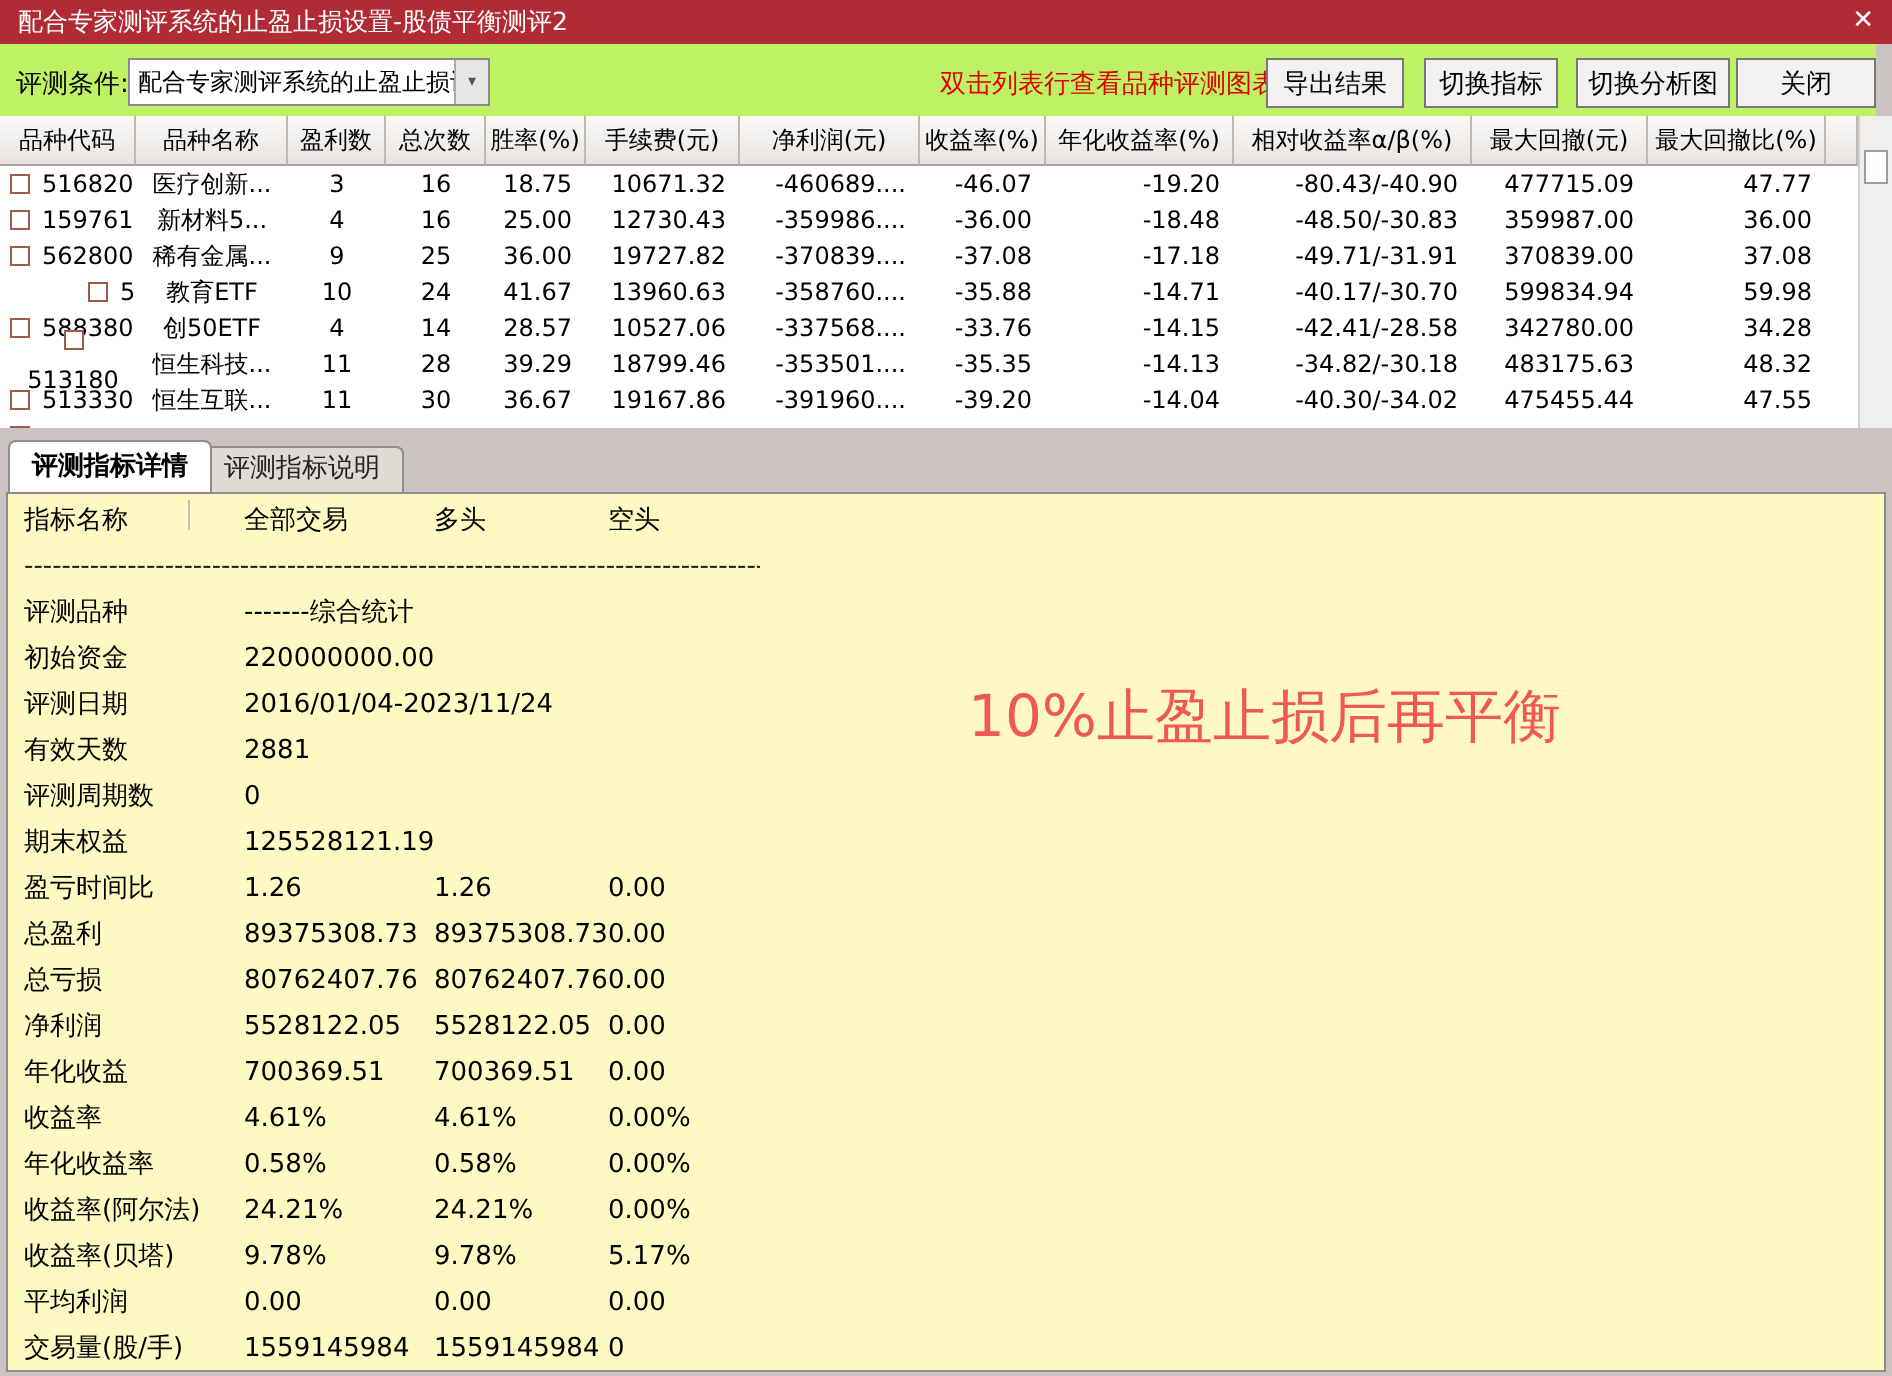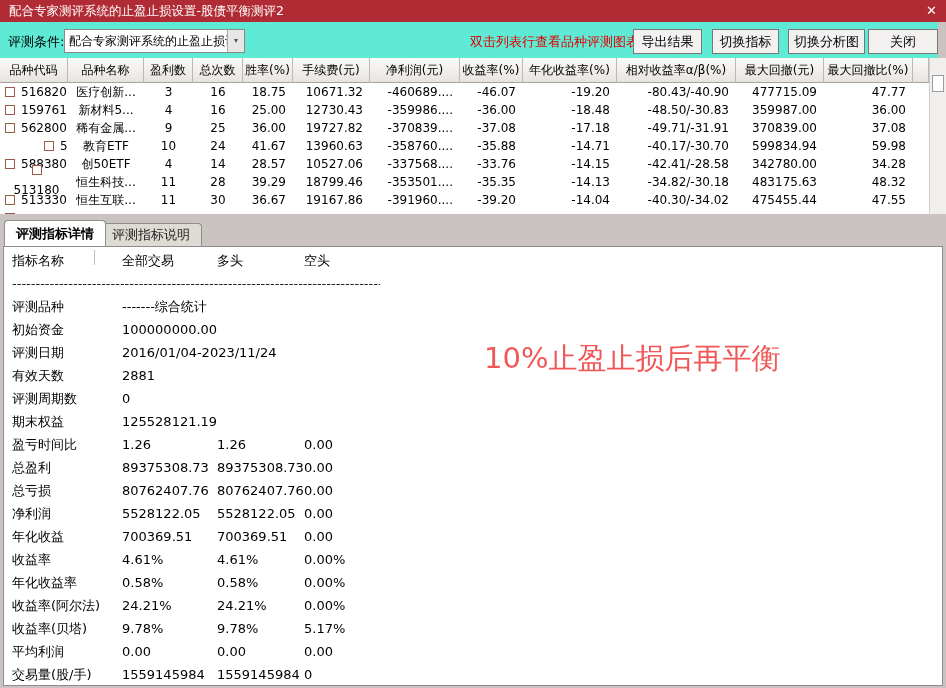--- a/index.html
+++ b/index.html
@@ -6,21 +6,21 @@
   html,body { background:#888; }
   body { font-family:"DejaVu Sans", sans-serif; }
   .win { position:relative; width:946px; height:688px; background:#cbc2c2; overflow:hidden; }
 
   
   .titlebar { position:absolute; top:0; left:0; right:0; height:22px; background:#b02b33;
               color:#fff; display:flex; align-items:center; padding:0 9px; font-size:12.5px; }
   .titlebar .close { margin-left:auto; font-size:13px; cursor:pointer; line-height:22px; }
 
   
-  .toolbar { position:absolute; top:22px; left:0; right:8px; height:36px; background:#5eead4; }
+  .toolbar { position:absolute; top:22px; left:0; right:8px; height:36px; background:#bef264; }
   .cond-lbl { position:absolute; left:8px; top:11px; font-size:13px; color:#000; }
   .combo { position:absolute; left:64px; top:7px; width:181px; height:24px; background:#fff;
            border:1px solid #8a8a8a; display:flex; cursor:default; }
   .combo-text { flex:1; font-size:12px; line-height:22px; padding-left:4px; white-space:nowrap; overflow:hidden; }
   .combo-btn { width:17px; border-left:1px solid #ababab; background:#e9e7e5; text-align:center;
                font-size:8px; line-height:22px; color:#555; }
   .hint { position:absolute; left:470px; top:11px; font-size:13px; color:#e00000; }
   .tbtn { position:absolute; top:7px; height:25px; background:#f2f1f0; border:1px solid #777;
           font-size:13px; font-family:inherit; color:#000; cursor:pointer; }
   .tbtn.b0 { left:633px; width:69px; } .tbtn.b1 { left:712px; width:67px; }
@@ -45,21 +45,21 @@
             border:1px solid #9c9c9c; }
 
   
   .tabbar { position:absolute; top:214px; left:0; right:0; height:32px; background:#cbc2c2;border-radius:6px; }
   .tab { position:absolute; bottom:0; font-size:13px; padding:0 11px; border:1px solid #8d8d8d;
          border-bottom:none; border-radius:4px 4px 0 0; cursor:pointer; white-space:nowrap; }
   .tab.active { left:4px; height:26px; line-height:25px; background:#fff; font-weight:bold; z-index:3; }
   .tab.inactive { left:100px; height:23px; line-height:22px; background:#dedbd4; color:#222; }
 
   
-  .panel { position:absolute; top:246px; left:3px; width:940px; height:440px; background:#ffffff;
+  .panel { position:absolute; top:246px; left:3px; width:940px; height:440px; background:#fef9c3;
            border:1px solid #8d8d8d; z-index:1; overflow:hidden; }
   .metrics { padding:2px 0 0 8px; font-size:13px; color:#000; }
   .mhead, .mrow { display:grid; grid-template-columns:110px 95px 87px 220px; height:23px;
                   line-height:23px; white-space:nowrap; }
   .mdivider { height:23px; line-height:23px; width:368px; overflow:hidden; white-space:nowrap; color:#222; }
   .hsep { position:absolute; left:90px; top:3px; width:1px; height:15px; background:#c4c0ba; }
   .annotation { position:absolute; left:480px; top:92px; font-size:29px; color:#f05858; white-space:nowrap; }
 </style>
 </head>
 <body>
@@ -260,21 +260,21 @@
       <div class="mdivider">--------------------------------------------------------------------------------</div>
 
     <div class="mrow">
           <span>评测品种</span>
           <span>-------综合统计</span>
           <span></span>
           <span></span>
         </div>
         <div class="mrow">
           <span>初始资金</span>
-          <span>100000000.00</span>
+          <span>220000000.00</span>
           <span></span>
           <span></span>
         </div>
         <div class="mrow">
           <span>评测日期</span>
           <span>2016/01/04-2023/11/24</span>
           <span></span>
           <span></span>
         </div>
         <div class="mrow">

